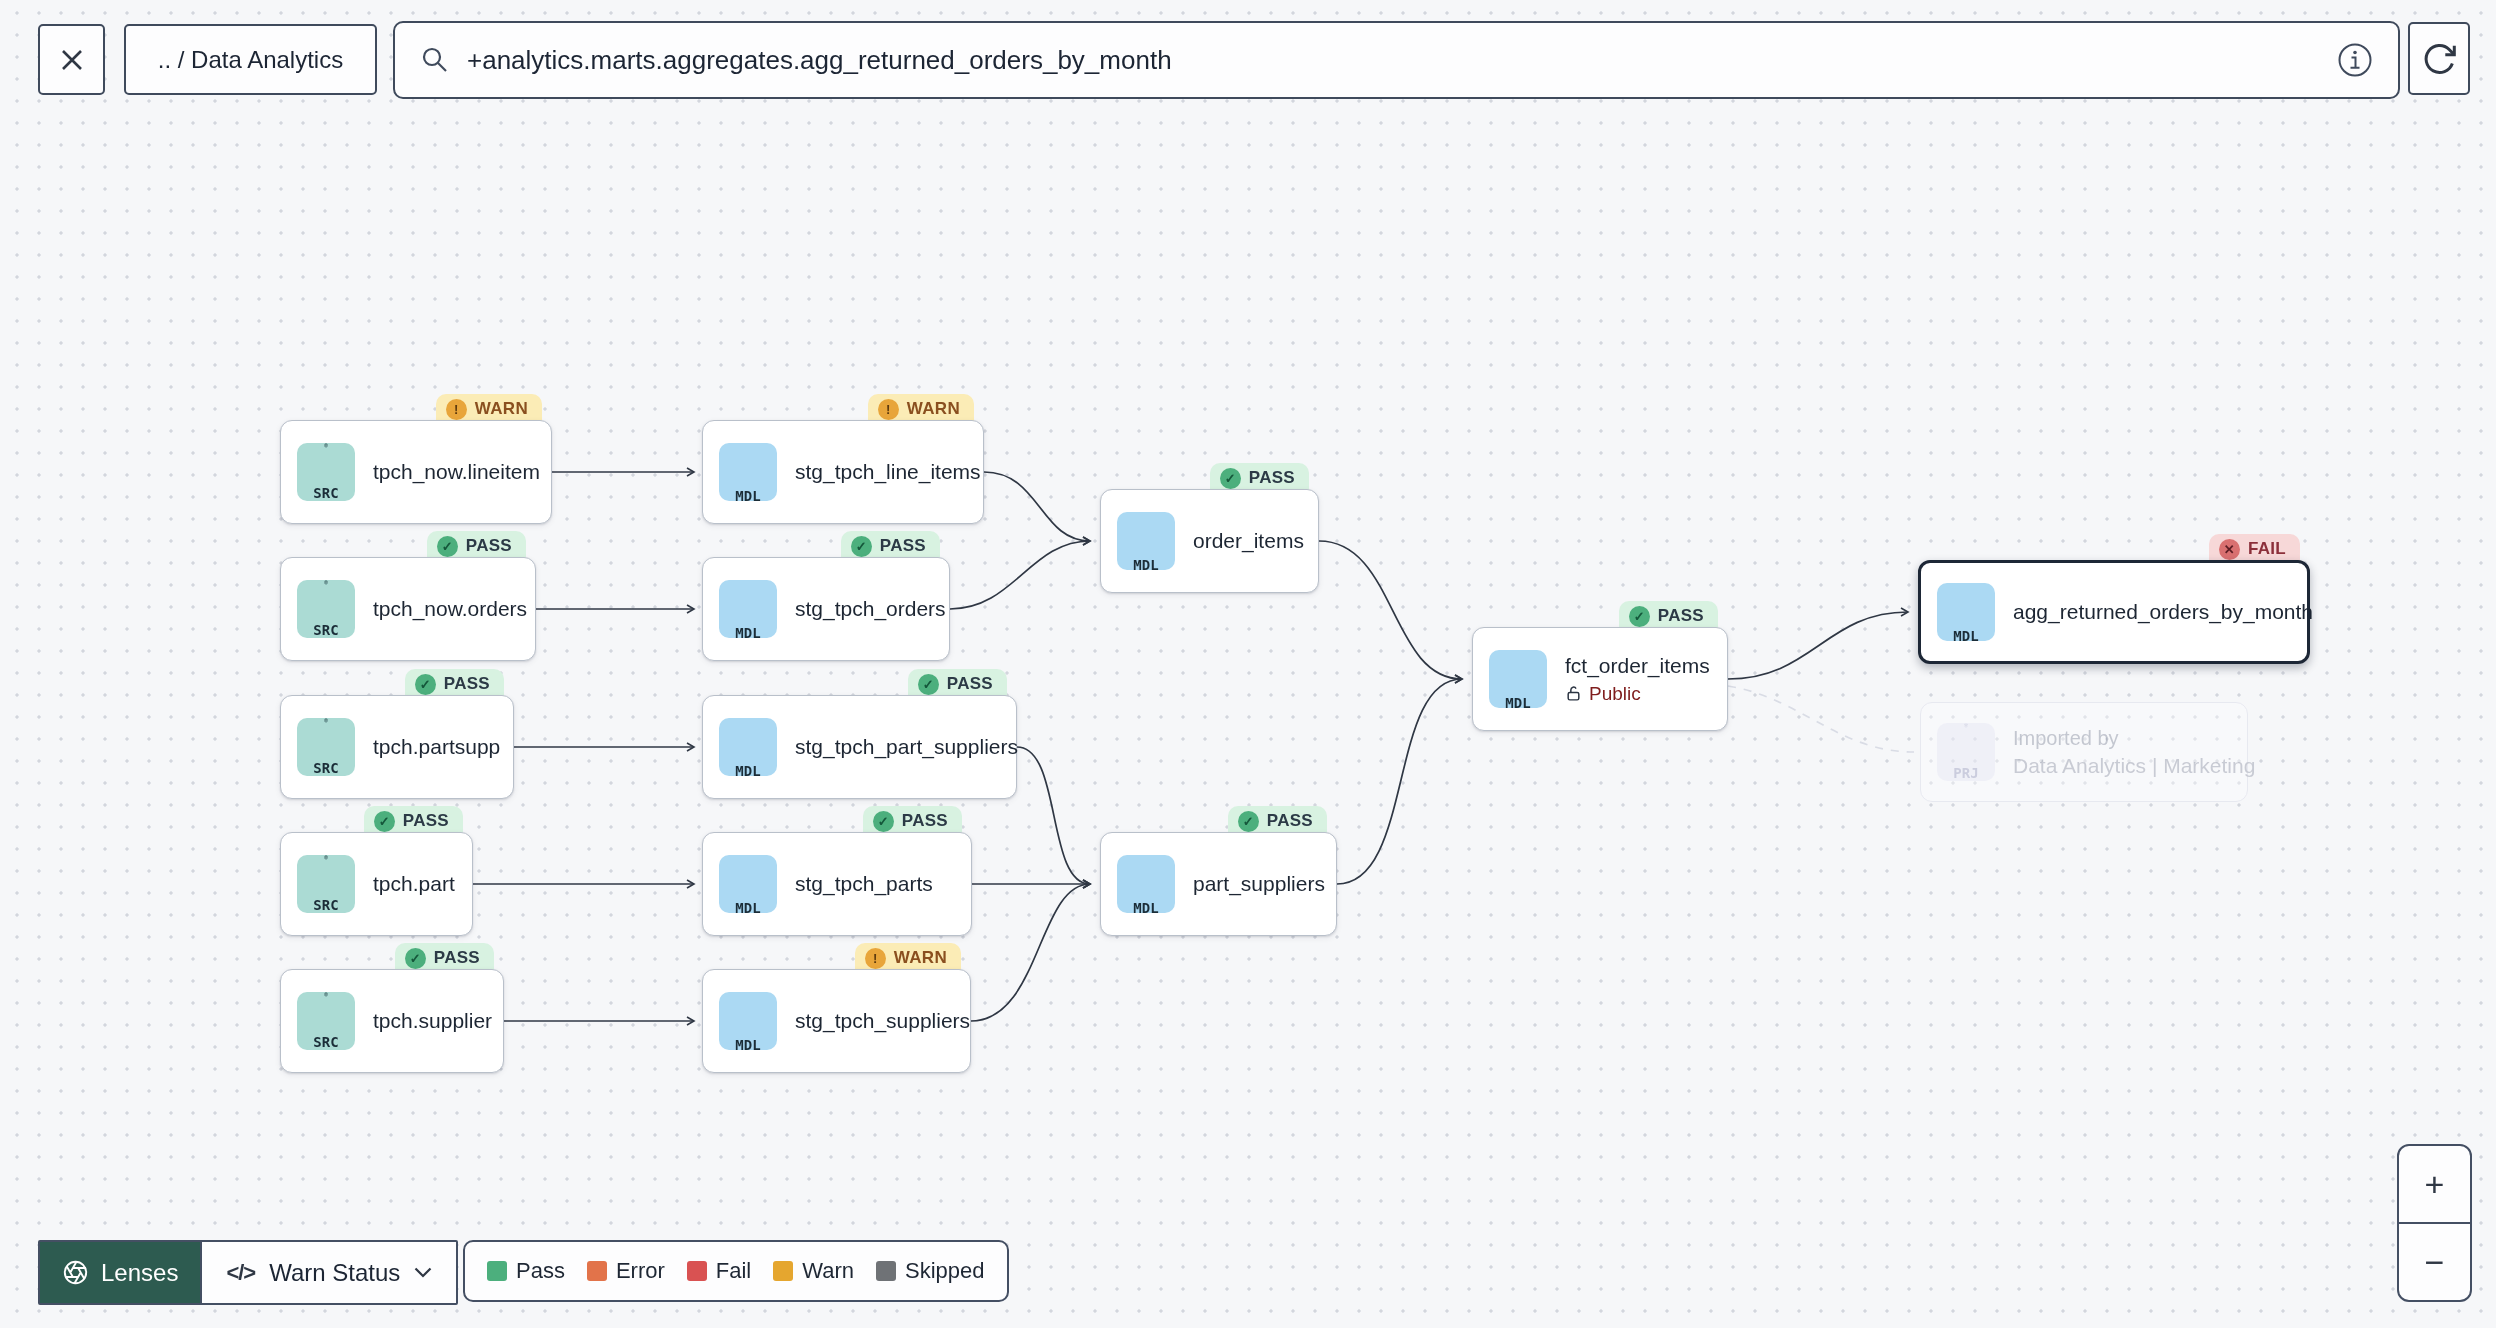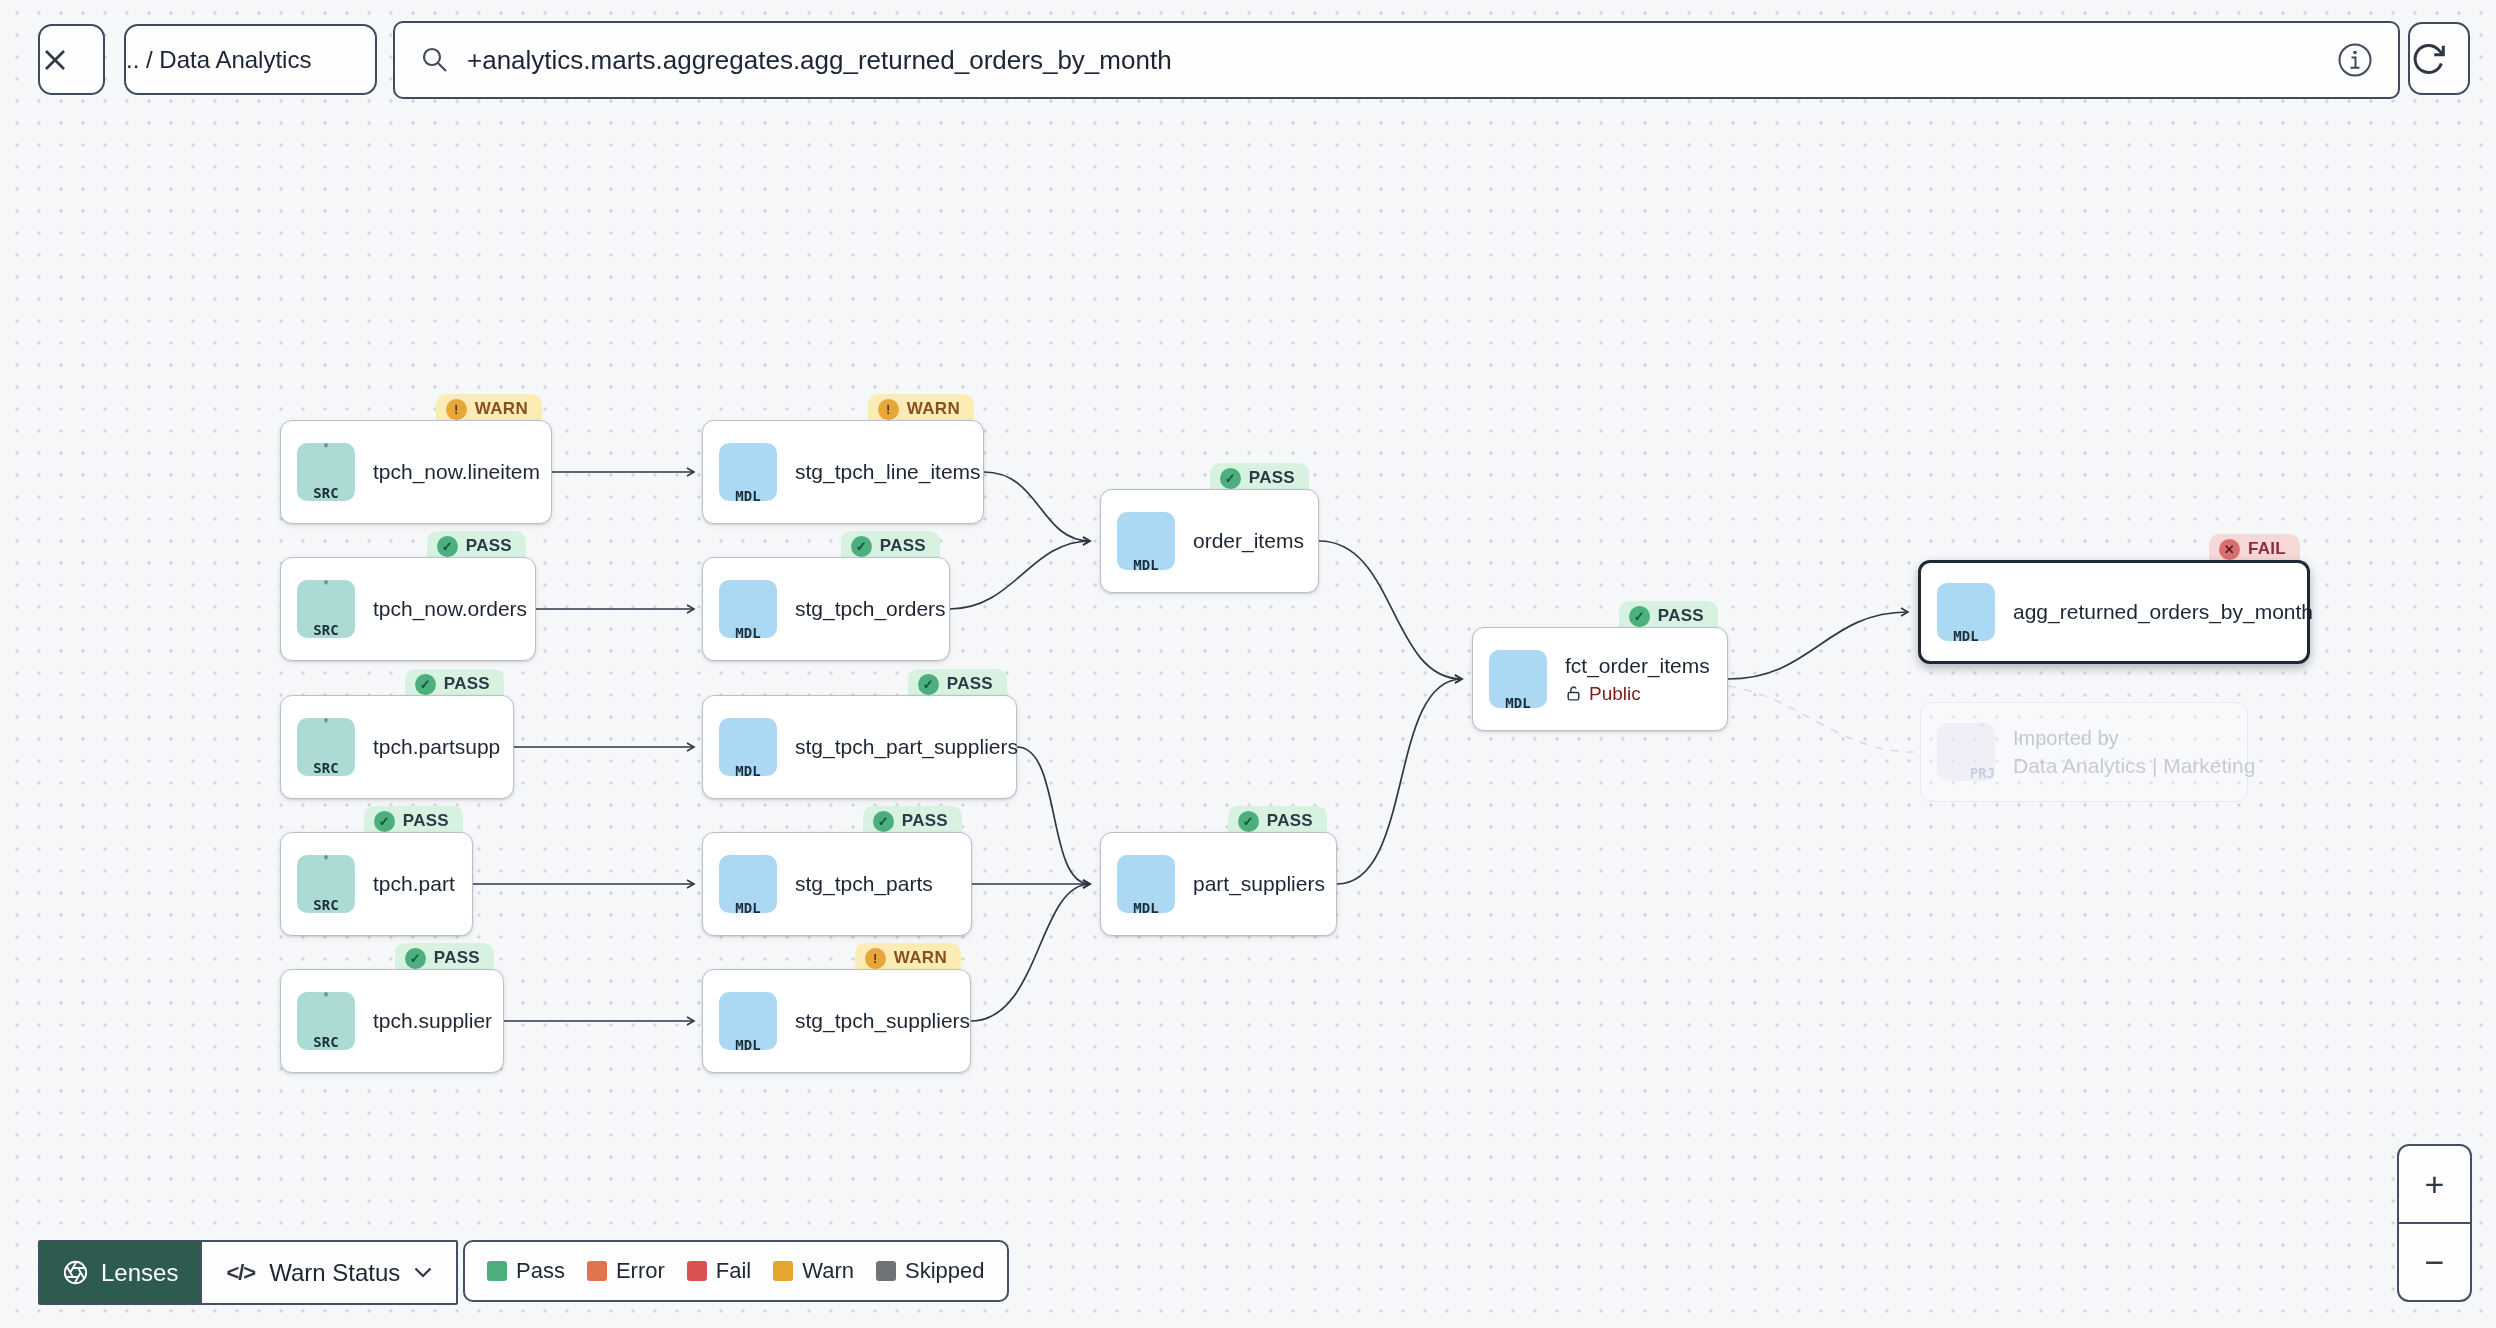--- a/index.html
+++ b/index.html
@@ -13,21 +13,21 @@
   .canvas {
     position:relative; width:2496px; height:1328px;
     background-color:#f6f7f9;
     background-image: radial-gradient(circle, #d3d6dd 1.5px, transparent 1.7px);
     background-size:22px 22px;
     background-position:6px 2px;
   }
   
   .tbtn {
     position:absolute; background:#fdfdfe; border:2px solid #3f4a5c;
-    border-radius:14px; display:flex; align-items:center; 
+    border-radius:5px; display:flex; align-items:center; justify-content:center;
     cursor:pointer; z-index:30;
   }
   .btn-close { left:38px; top:24px; width:67px; height:71px; }
   .btn-crumb { left:124px; top:24px; width:253px; height:71px; font-size:24px; color:#1c2534; }
   .searchbar {
     position:absolute; left:393px; top:21px; width:2007px; height:78px;
     background:#fdfdfe; border:2px solid #3f4a5c; border-radius:10px;
     display:flex; align-items:center; padding:1px 24px; gap:16px; z-index:30;
   }
   .searchbar input {
@@ -65,21 +65,21 @@
     box-shadow:0 4px 10px rgba(18,28,48,.30);
   }
   .tile {
     width:58px; height:58px; border-radius:10px; flex:none;
     display:flex; flex-direction:column; align-items:center; justify-content:center;
     gap:1px;
   }
   .tile .kind { font-family:"DejaVu Sans Mono", monospace; font-size:14px; font-weight:bold; color:#1b2d38;margin-top:36px; }
   .tile.src { background:#abdbd4; }
   .tile.mdl { background:#abd9f3;gap:12px; }
-  .tile.prj { background:#ebecf7;align-items:flex-end; }
+  .tile.prj { background:#ebecf7; }
   .tile.prj .kind { color:#a8abc8; }
   .nlabel { font-size:21px; color:#1d2633; white-space:nowrap; }
   .sub { display:flex; align-items:center; gap:7px; margin-top:5px; font-size:19px; color:#7f1d1d; }
   
   .node.ghost { opacity:.55; }
   .node.ghost .card {
     background:rgba(252,252,254,.65); border:1.5px solid #dcdeea;
     box-shadow:none; height:100px;
   }
   .node.ghost .g1 { font-size:20px; color:#9ba0af; }

